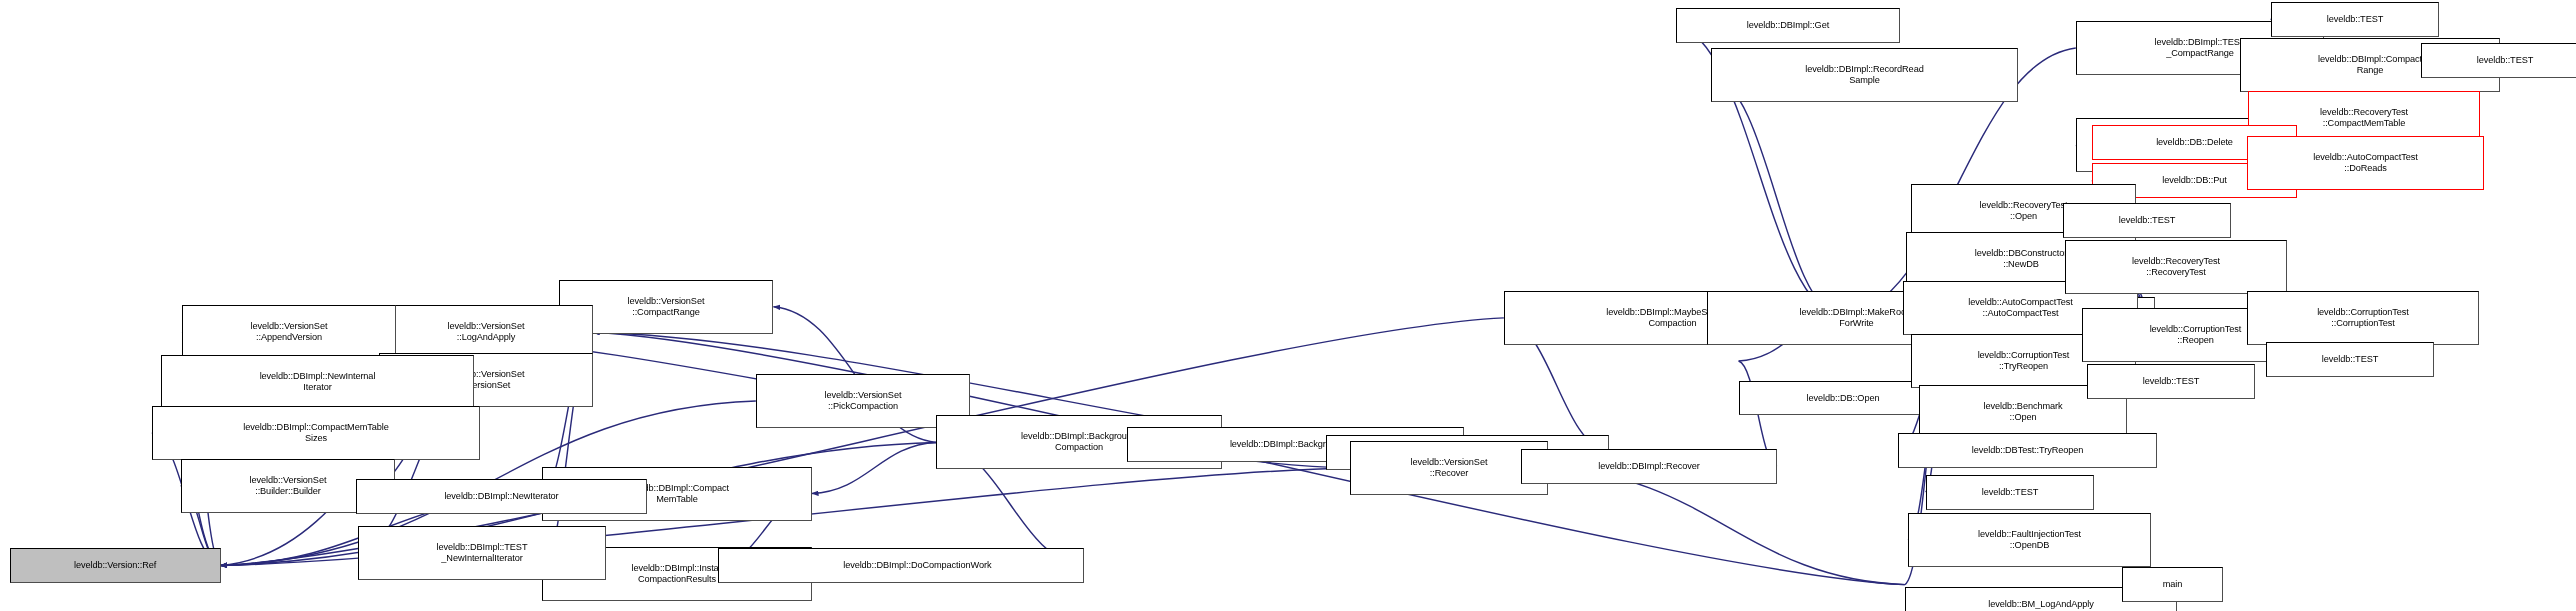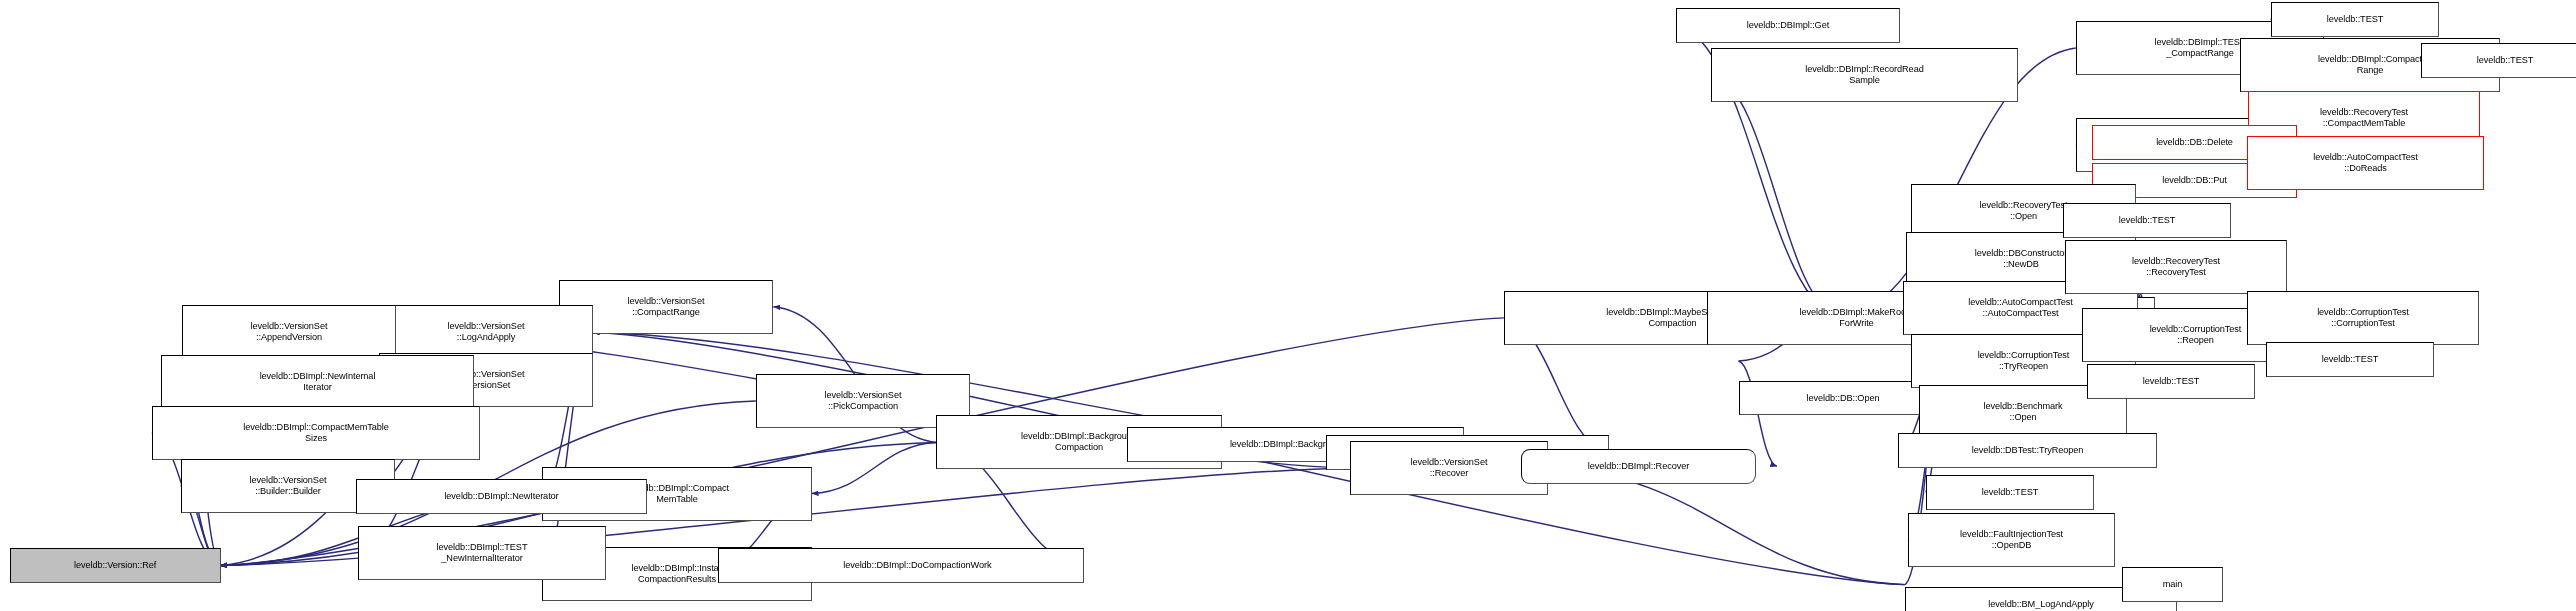--- a/index.html
+++ b/index.html
@@ -180,21 +180,21 @@
       <div class="node" style="left: 1906px; top: 232px; width: 230px; height: 54px;"><span>leveldb::DBConstructor
 ::NewDB</span></div>
       <div class="node" style="left: 1903px; top: 281px; width: 235px; height: 54px;"><span>leveldb::AutoCompactTest
 ::AutoCompactTest</span></div>
       <div class="node" style="left: 1911px; top: 334px; width: 225px; height: 54px;"><span>leveldb::CorruptionTest
 ::TryReopen</span></div>
       <div class="node" style="left: 1919px; top: 385px; width: 208px; height: 54px;"><span>leveldb::Benchmark
 ::Open</span></div>
       <div class="node" style="left: 1898px; top: 433px; width: 259px; height: 35px;"><span>leveldb::DBTest::TryReopen</span></div>
       <div class="node" style="left: 1926px; top: 475px; width: 168px; height: 35px;"><span>leveldb::TEST</span></div>
-      <div class="node" style="left: 1908px; top: 513px; width: 207px; height: 54px;"><span>leveldb::FaultInjectionTest
+      <div class="node" style="left: 1908px; top: 513px; width: 243px; height: 54px;"><span>leveldb::FaultInjectionTest
 ::OpenDB</span></div>
       <div class="node" style="left: 2063px; top: 203px; width: 168px; height: 35px;"><span>leveldb::TEST</span></div>
       <div class="node" style="left: 2065px; top: 240px; width: 222px; height: 54px;"><span>leveldb::RecoveryTest
 ::RecoveryTest</span></div>
       <div class="node" style="left: 2082px; top: 308px; width: 227px; height: 54px;"><span>leveldb::CorruptionTest
 ::Reopen</span></div>
       <div class="node" style="left: 2247px; top: 291px; width: 232px; height: 54px;"><span>leveldb::CorruptionTest
 ::CorruptionTest</span></div>
       <div class="node" style="left: 2266px; top: 342px; width: 168px; height: 35px;"><span>leveldb::TEST</span></div>
       <div class="node" style="left: 2087px; top: 364px; width: 168px; height: 35px;"><span>leveldb::TEST</span></div>
@@ -208,18 +208,18 @@
 Iterator</span></div>
       <div class="node" style="left: 152px; top: 406px; width: 328px; height: 54px;"><span>leveldb::DBImpl::CompactMemTable
 Sizes</span></div>
       <div class="node" style="left: 181px; top: 459px; width: 214px; height: 54px;"><span>leveldb::VersionSet
 ::Builder::Builder</span></div>
       <div class="node" style="left: 356px; top: 479px; width: 291px; height: 35px;"><span>leveldb::DBImpl::NewIterator</span></div>
       <div class="node" style="left: 358px; top: 526px; width: 248px; height: 54px;"><span>leveldb::DBImpl::TEST
 _NewInternalIterator</span></div>
       <div class="node" style="left: 1350px; top: 441px; width: 198px; height: 54px;"><span>leveldb::VersionSet
 ::Recover</span></div>
-      <div class="node" style="left: 1521px; top: 449px; width: 235px; height: 35px; border-radius: 9px;"><span>leveldb::DBImpl::Recover</span></div>
+      <div class="node" style="left: 1521px; top: 449px; width: 256px; height: 35px;"><span>leveldb::DBImpl::Recover</span></div>
       <div class="node" style="left: 1905px; top: 587px; width: 272px; height: 35px;"><span>leveldb::BM_LogAndApply</span></div>
       <div class="node" style="left: 2122px; top: 567px; width: 101px; height: 35px; align-items: center;"><span>main</span></div>
     </div>
 </div>
 
 
 </body></html>

